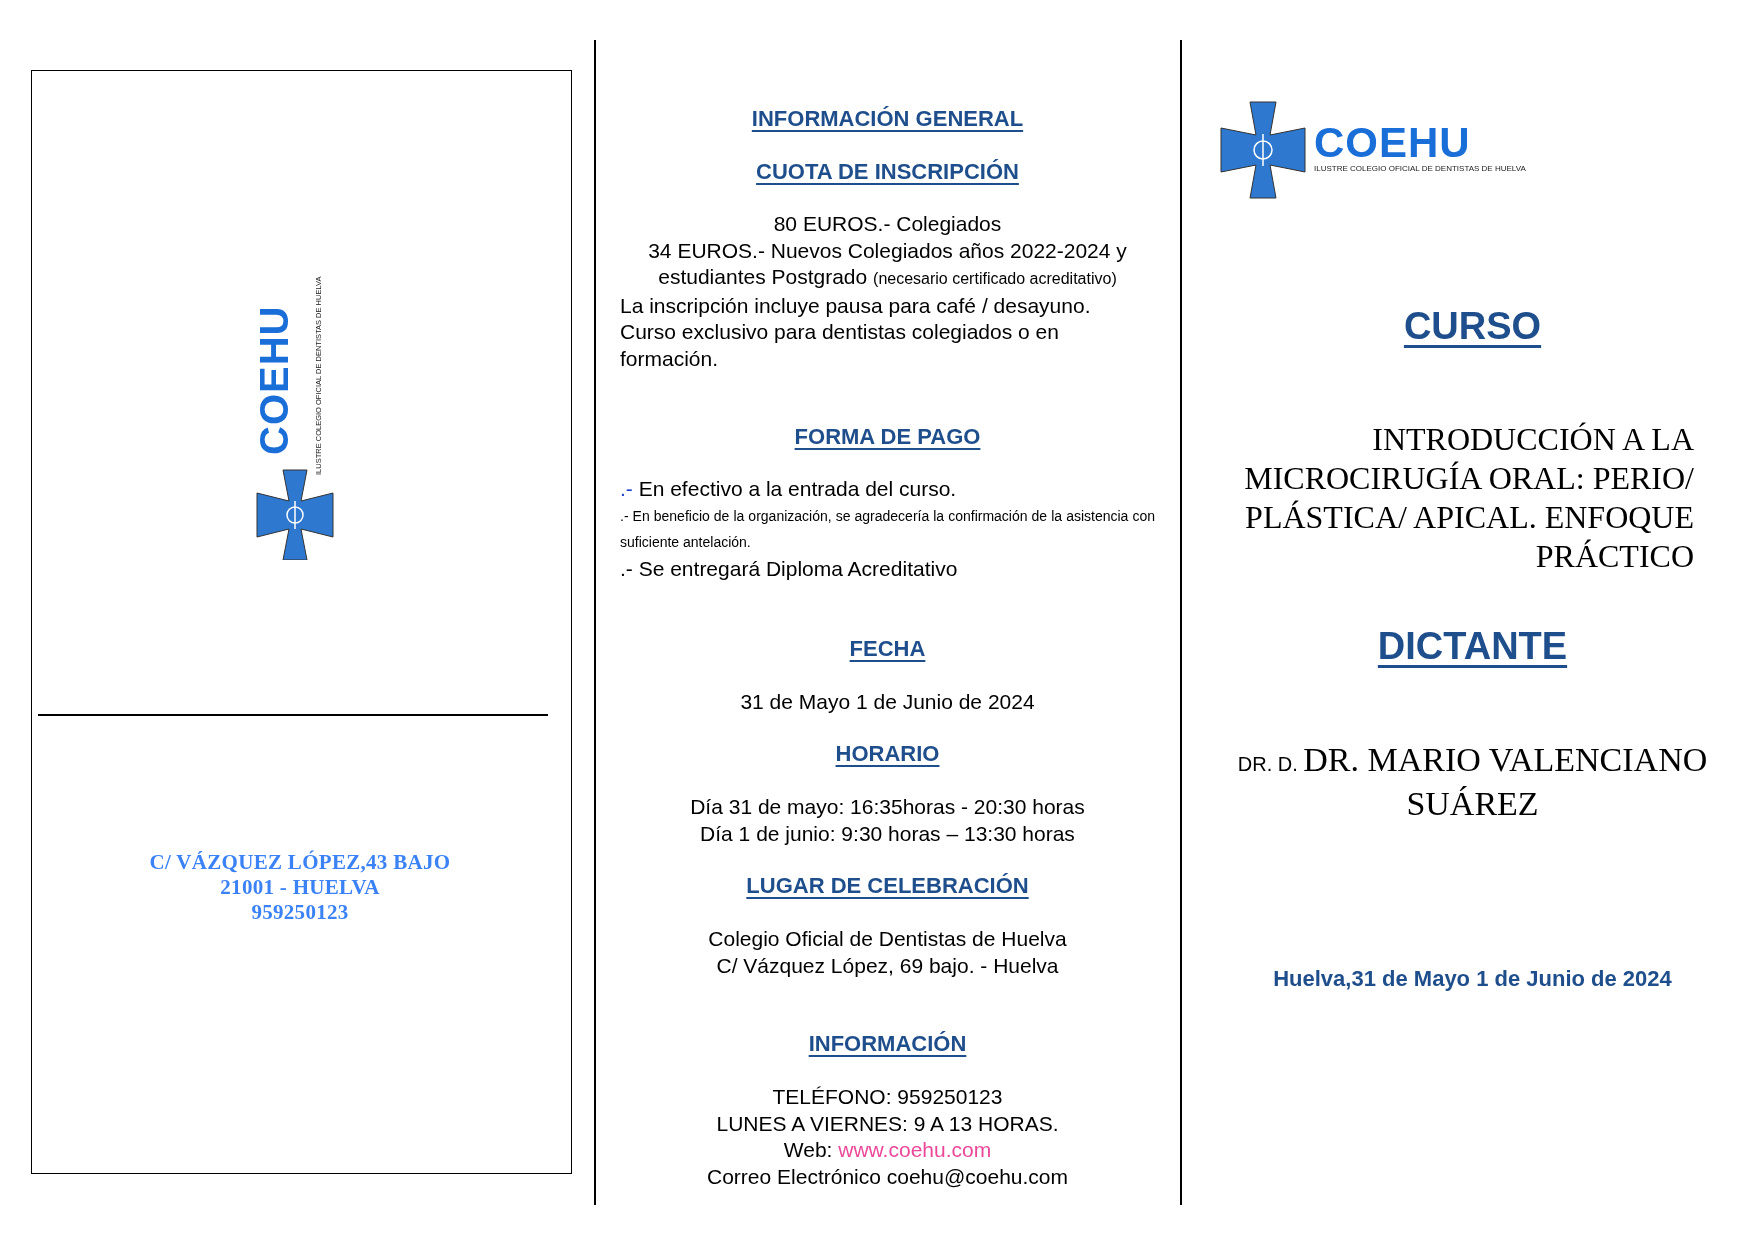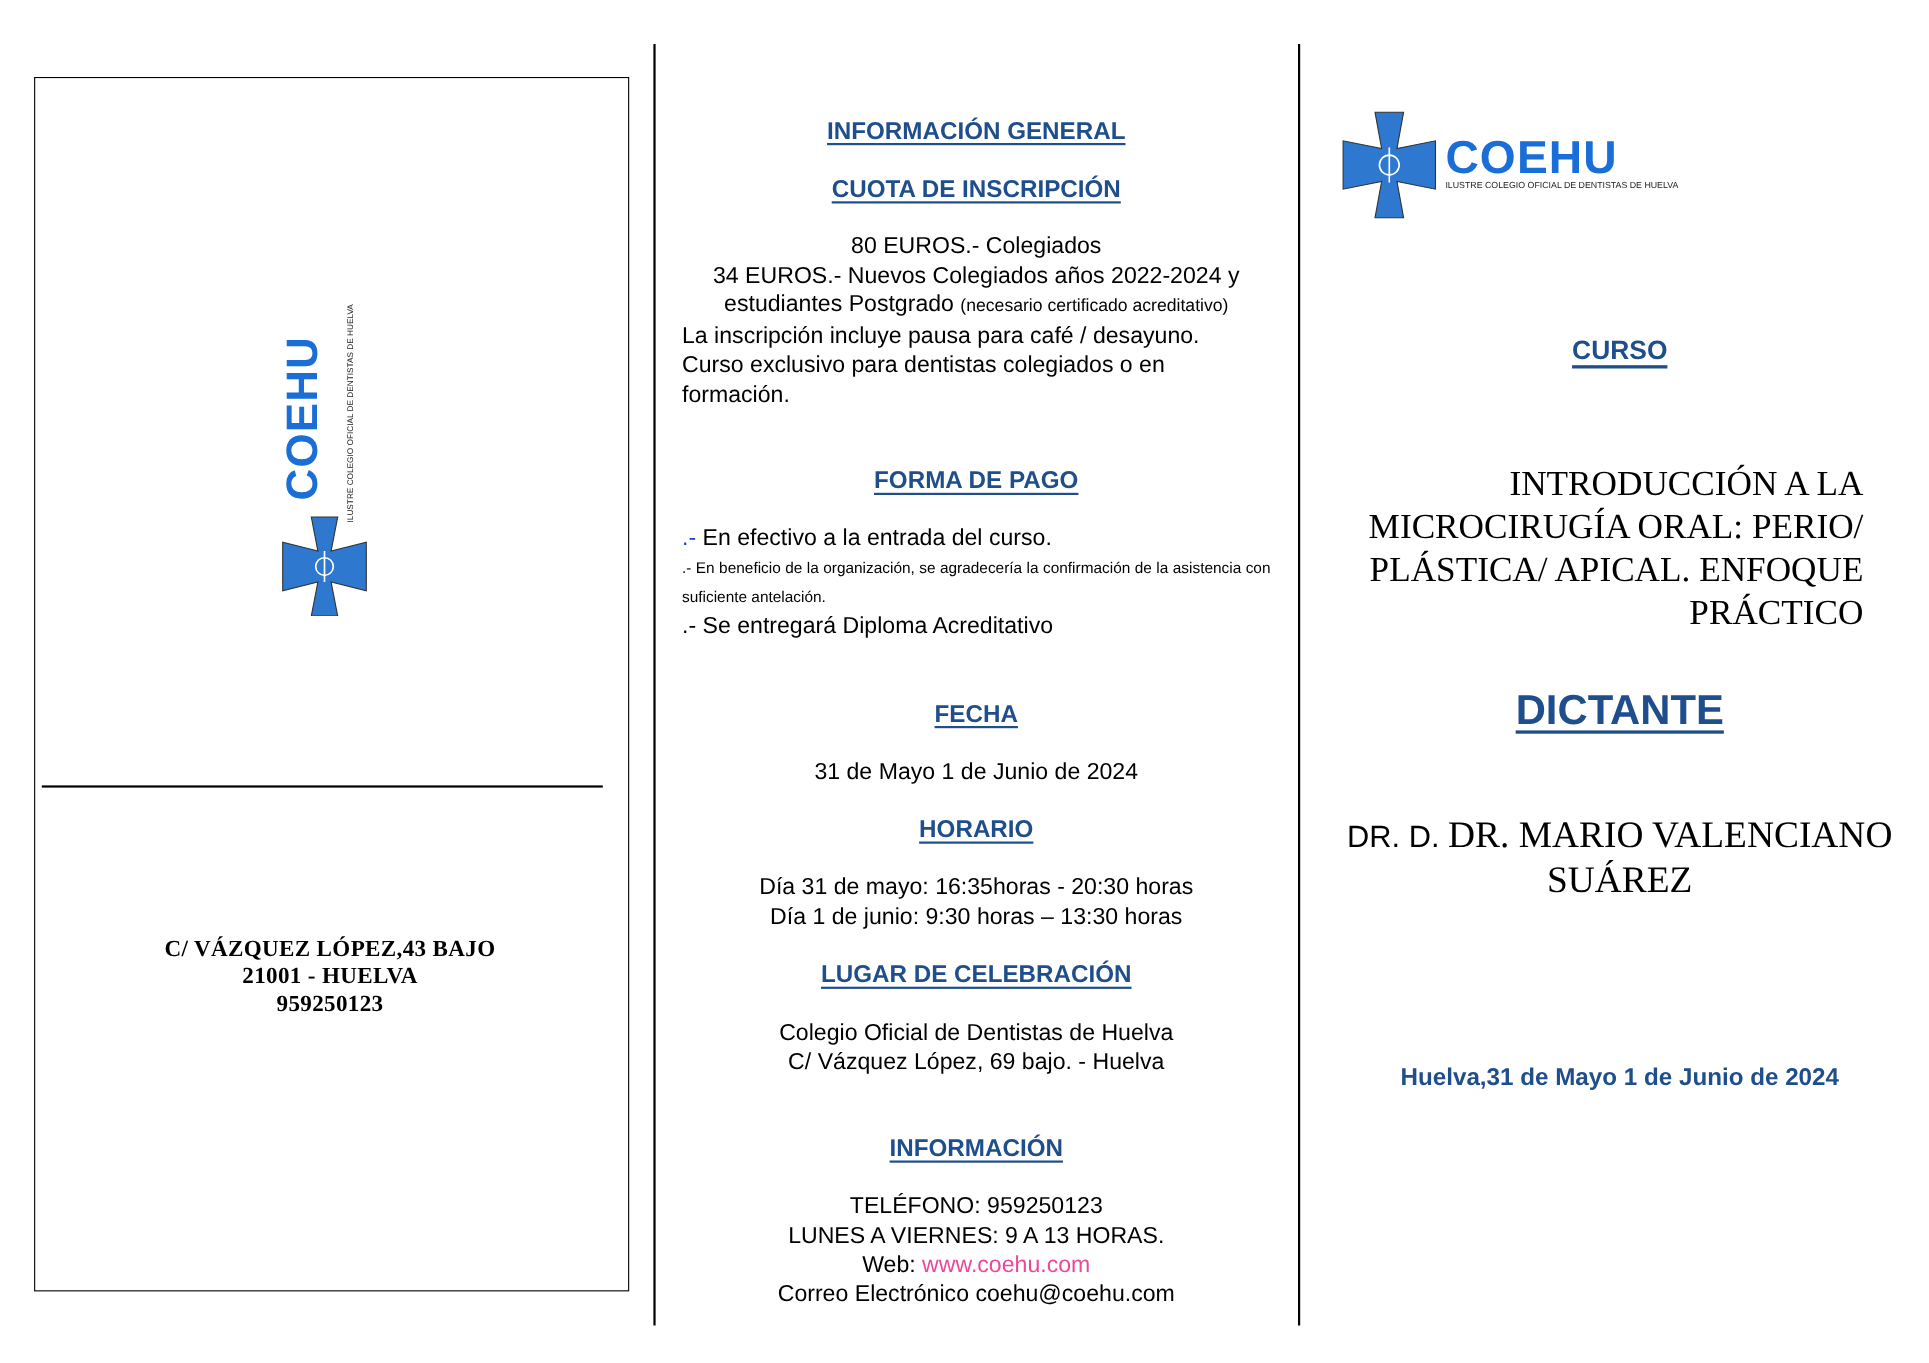--- a/index.html
+++ b/index.html
@@ -6,39 +6,39 @@
   body { width:1754px; height:1239px; position:relative; overflow:hidden; font-family:"Liberation Sans", sans-serif; color:#000; }
   .abs { position:absolute; }
   .panel1-box { left:31px; top:70px; width:541px; height:1104px; border:1.5px solid #000; box-sizing:border-box; }
   .vline { width:1.5px; background:#000; }
   .vline1 { left:594px; top:40px; height:1165px; }
   .vline2 { left:1180px; top:40px; height:1165px; }
   .hline-left { left:38px; top:714px; width:510px; height:2px; background:#000; }
 
   
   .vlogo { left:245px; top:240px; width:120px; height:320px; }
-  .address { left:60px; top:850px; width:480px; text-align:center; font-family:"Liberation Serif", serif; font-weight:bold; color:#000000; font-size:21px; line-height:25px; letter-spacing:0.3px; }
+  .address { left:60px; top:850px; width:480px; text-align:center; font-family:"Liberation Serif", serif; font-weight:bold; color:#3b82f6; font-size:21px; line-height:25px; letter-spacing:0.3px; }
 
   
   .mid { left:620px; width:535px;margin-top:16px; }
   .hdr { text-align:center; font-weight:bold; color:#1f4e8c; font-size:22px; text-decoration:underline; text-decoration-thickness:2px; text-underline-offset:4px; }
   .body-c { text-align:center; font-size:21px; line-height:26.5px; }
   .body-l { text-align:left; font-size:21px; line-height:26.5px; }
   .body-j { text-align:justify; font-size:14px; line-height:26.5px; }
   .small { font-size:16px; }
   .blue-dash { color:#1f3fcf; }
   .link { color:#ec4899; }
 
   
   .rlogo { left:1215px; top:95px; width:380px; height:110px; }
-  .r-curso { left:1200px; top:305px; width:545px; text-align:center; font-weight:bold; color:#1f4e8c; font-size:24px; text-decoration:underline; text-decoration-thickness:3px; text-underline-offset:6px; }
+  .r-curso { left:1200px; top:305px; width:545px; text-align:center; font-weight:bold; color:#1f4e8c; font-size:38px; text-decoration:underline; text-decoration-thickness:3px; text-underline-offset:6px; }
   .r-title { left:1184px; top:420px; width:510px; text-align:right; font-family:"Liberation Serif", serif; font-size:32px; line-height:39px; }
   .r-dictante { left:1200px; top:625px; width:545px; text-align:center; font-weight:bold; color:#1f4e8c; font-size:38px; text-decoration:underline; text-decoration-thickness:3px; text-underline-offset:6px; }
   .r-speaker { left:1210px; top:740px; width:525px; text-align:center; font-family:"Liberation Serif", serif; font-size:34px; line-height:40px; }
-  .r-speaker .prefix { font-family:"Liberation Sans", sans-serif; font-size:28px; }
+  .r-speaker .prefix { font-family:"Liberation Sans", sans-serif; font-size:20px; }
   .r-date { left:1200px; top:966px; width:545px; text-align:center; font-weight:bold; color:#1f4e8c; font-size:22px; }
 </style>
 </head>
 <body>
 
 <div class="abs panel1-box"></div>
 <div class="abs vline vline1"></div>
 <div class="abs vline vline2"></div>
 <div class="abs hline-left"></div>
 

